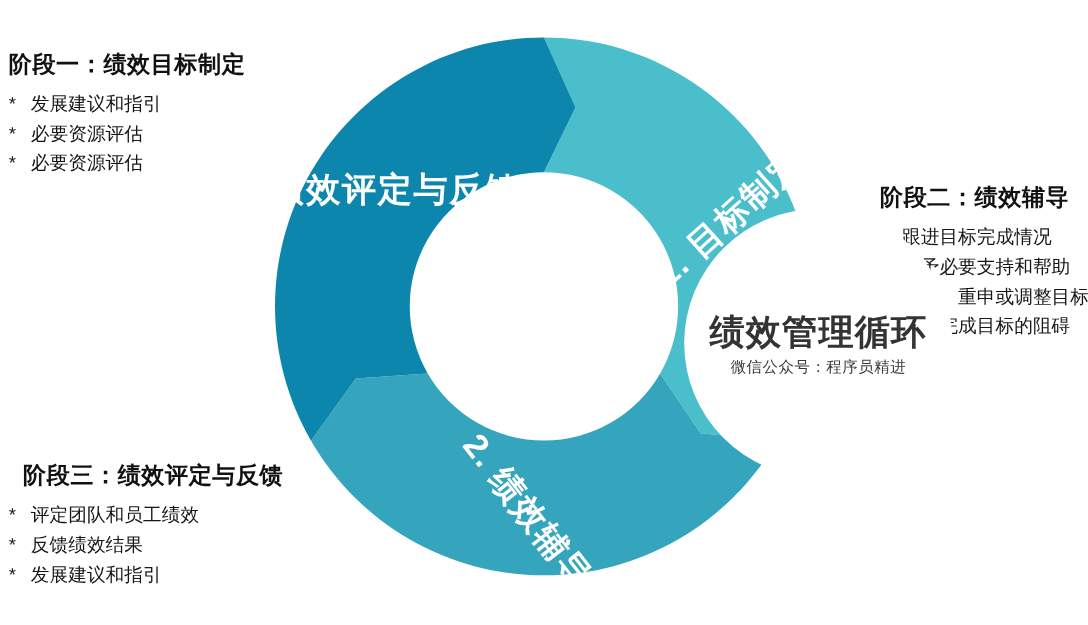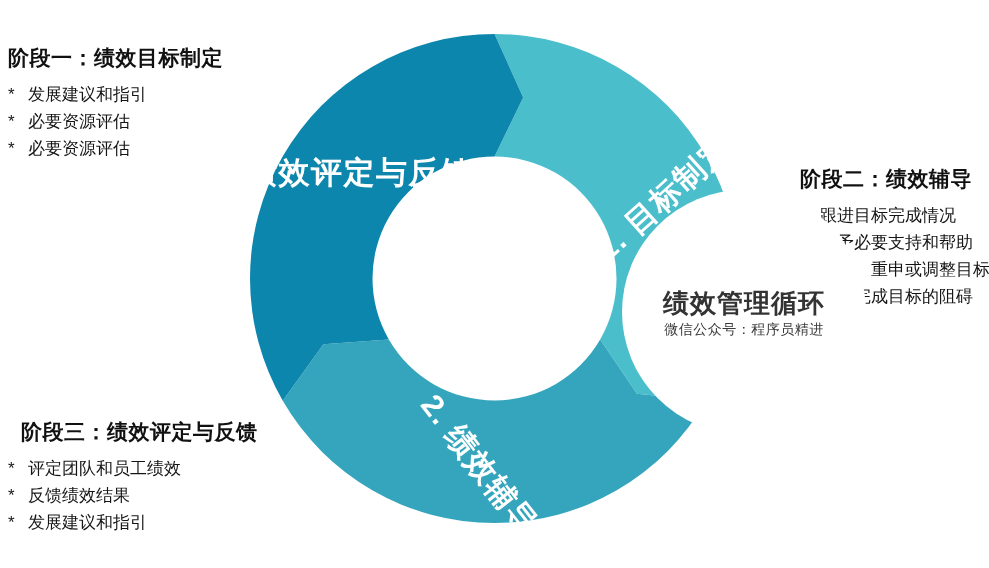--- a/index.html
+++ b/index.html
@@ -87,21 +87,21 @@
     width: 244px;
     height: 244px;
     border-radius: 50%;
     background: #ffffff;
     display: flex;
     flex-direction: column;
     align-items: center;
     justify-content: center;
   }
   .hub-title {
-    font-size: 26px;
+    font-size: 32px;
     font-weight: bold;
     color: #333333;
     letter-spacing: 1px;
     white-space: nowrap;
   }
   .hub-subtitle {
     font-size: 14px;
     color: #3a3a3a;
     letter-spacing: 0.5px;
     white-space: nowrap;

